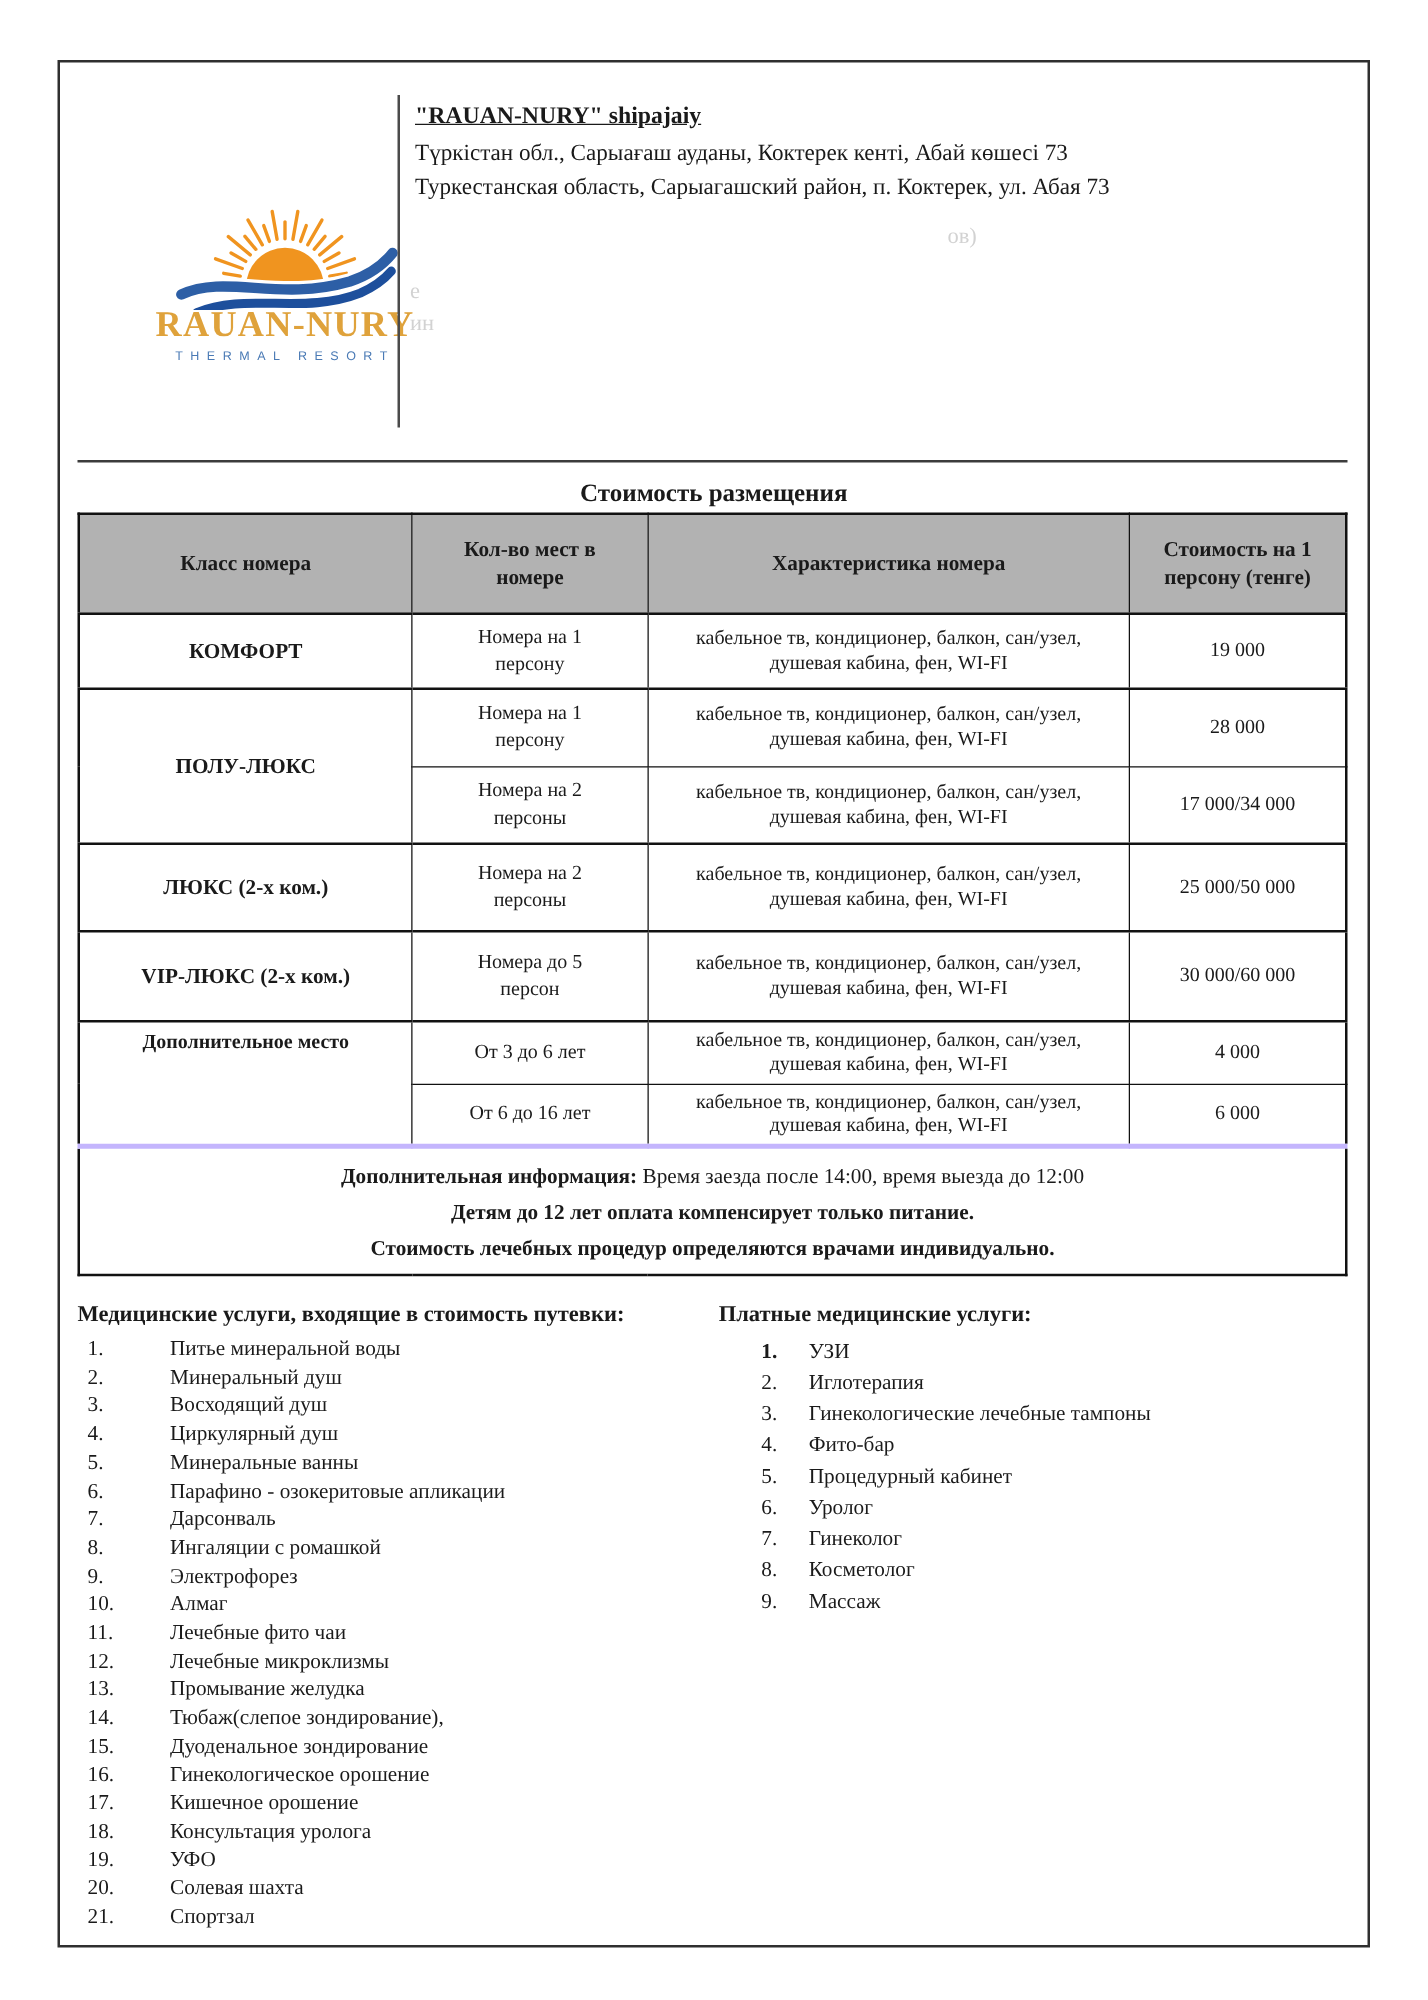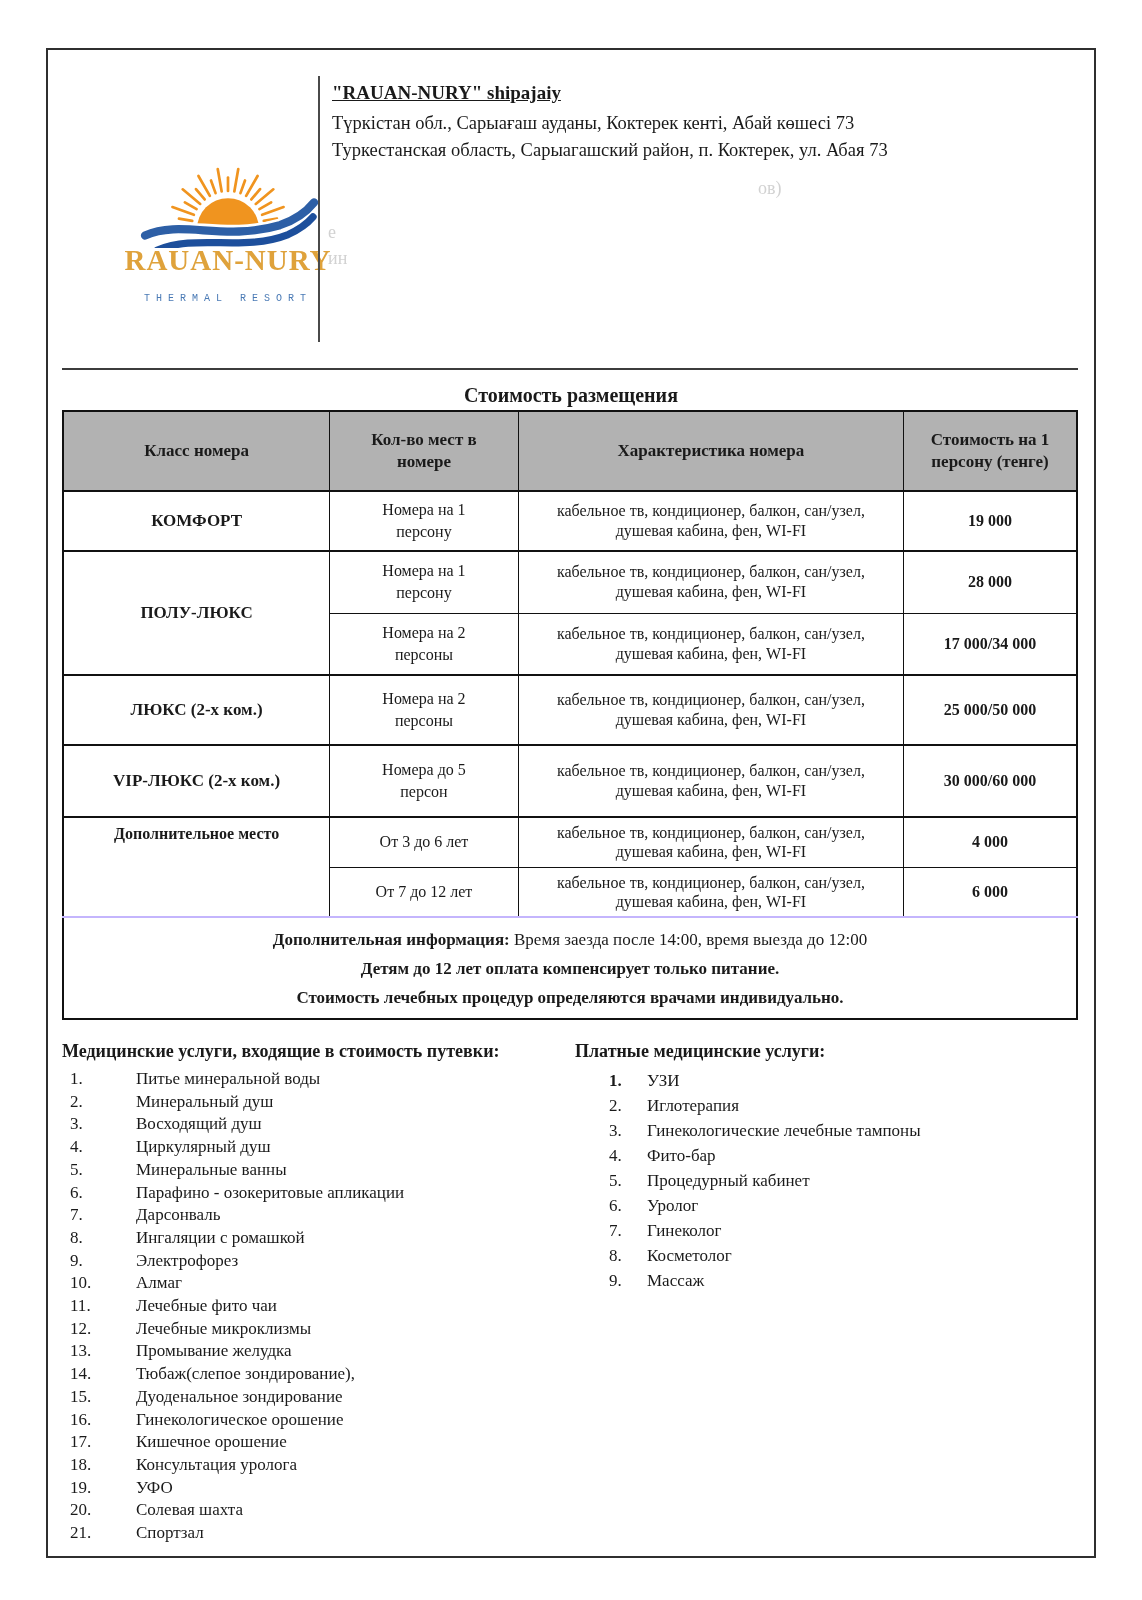--- a/index.html
+++ b/index.html
@@ -26,22 +26,22 @@
   .logo {
     position:absolute; left:58px; top:86px; width:244px;
     text-align:center;
   }
   .logo svg { display:block; margin:0 auto; }
   .brand {
     font-size:29px; font-weight:bold; letter-spacing:1px;
     color:#dfa23b; margin-top:-4px; white-space:nowrap;
   }
   .tagline {
-    font-family:Liberation Mono, monospace;
-    font-size:10px; letter-spacing:6px; color:#4a7ab5; margin-top:16px;
+    font-family:Liberation Sans, sans-serif;
+    font-size:10px; letter-spacing:6px; color:#4a7ab5; margin-top:3px;
     white-space:nowrap;
   }
   .head-divider {
     position:absolute; left:270px; top:26px; width:2px; height:266px;
     background:#4a4a4a;
   }
   .head-text { position:absolute; left:284px; top:32px; width:750px; }
   .org {
     font-size:19px; font-weight:bold; text-decoration:underline;
     margin-bottom:6px;
@@ -78,29 +78,29 @@
   .pricing thead th {
     background:#b2b2b2; font-size:17px; font-weight:bold; line-height:22px;
     border-bottom:2px solid #111;
   }
   .pricing th.h-price { padding:16px 24px; }
   .pricing th.h-seats { padding:0 30px; }
   td.cls { font-weight:bold; font-size:17px; }
   td.cls-extra { font-weight:bold; font-size:16px; vertical-align:top; padding-top:6px; }
   td.seats { padding:2px 30px; line-height:22px; }
   td.feat { padding:0 24px; }
-  td.price { font-size:16px;font-weight:bold; }
+  td.price { font-size:16px; }
   tr.r-comfort { height:60px; }
   tr.r-semi1 { height:62px; } tr.r-semi2 { height:62px; }
   tr.r-lux { height:70px; } tr.r-vip { height:72px;border-radius:10px; }
   tr.r-ex1 { height:50px; } tr.r-ex2 { height:50px; }
   tr.r-ex1 td.feat, tr.r-ex2 td.feat { line-height:19px; }
   tr.grp td { border-top:2px solid #111; }
   tr.r-info td {
-    border-top:2px solid #c4b5fd; height:92px;
+    border-top:4px solid #c4b5fd; height:92px;
     text-align:center; vertical-align:middle; padding:4px 10px;
   }
   .info-line { font-size:17px; line-height:29px; }
   .info-line .lbl { font-weight:bold; }
   .info-line.b { font-weight:bold; }
 
   
   .lists { position:absolute; left:14px; top:988px; width:1016px; display:flex; }
   .col-left  { width:505px; flex:0 0 505px; }
   .col-right { flex:1; padding-left:8px; }
@@ -217,21 +217,21 @@
           <td class="feat">кабельное тв, кондиционер, балкон, сан/узел, душевая кабина, фен, WI-FI</td>
           <td class="price">30 000/60 000</td>
         </tr>
         <tr class="r-ex1 grp">
           <td class="cls-extra" rowspan="2">Дополнительное место</td>
           <td class="seats">От 3 до 6 лет</td>
           <td class="feat">кабельное тв, кондиционер, балкон, сан/узел, душевая кабина, фен, WI-FI</td>
           <td class="price">4 000</td>
         </tr>
         <tr class="r-ex2">
-          <td class="seats">От 7 до 12 лет</td>
+          <td class="seats">От 6 до 16 лет</td>
           <td class="feat">кабельное тв, кондиционер, балкон, сан/узел, душевая кабина, фен, WI-FI</td>
           <td class="price">6 000</td>
         </tr>
         <tr class="r-info">
           <td colspan="4">
             <div class="info-line"><span class="lbl">Дополнительная информация:</span><span> Время заезда после 14:00, время выезда до 12:00</span></div>
             <div class="info-line b">Детям до 12 лет оплата компенсирует только питание.</div>
             <div class="info-line b">Стоимость лечебных процедур определяются врачами индивидуально.</div>
           </td>
         </tr>

